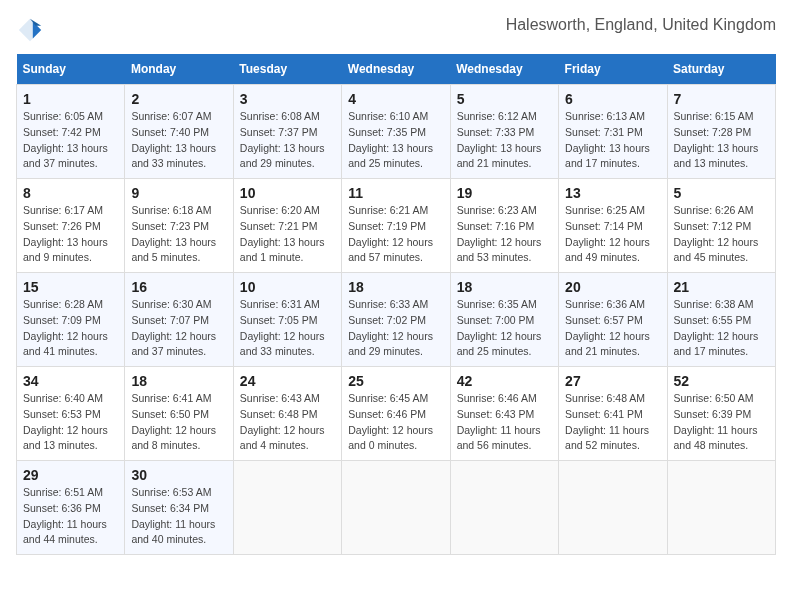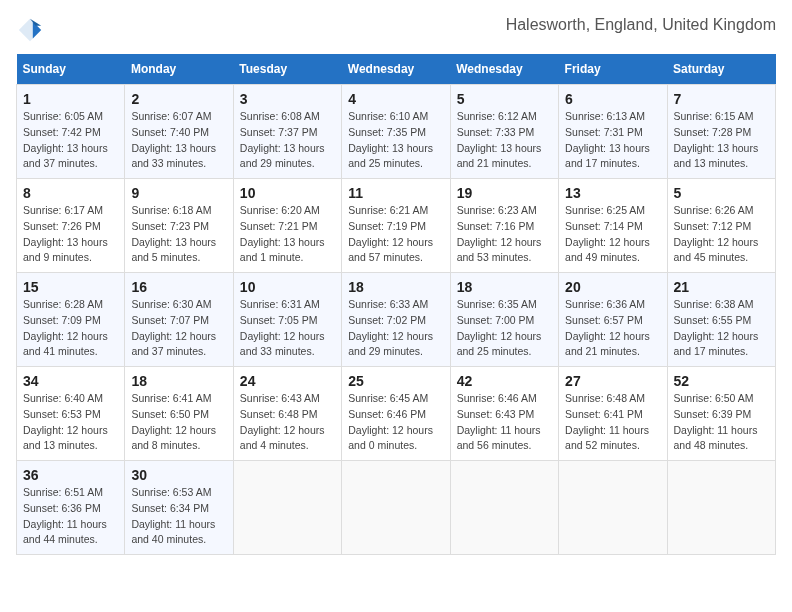--- a/index.html
+++ b/index.html
@@ -236,21 +236,21 @@
         <span class="day-number">27</span>
         <span class="day-info">Sunrise: 6:48 AM<br>Sunset: 6:41 PM<br>Daylight: 11 hours and 52 minutes.</span>
       </td>
         <td>
         <span class="day-number">52</span>
         <span class="day-info">Sunrise: 6:50 AM<br>Sunset: 6:39 PM<br>Daylight: 11 hours and 48 minutes.</span>
       </td>
       </tr>
       <tr>
         <td>
-        <span class="day-number">36</span>
+        <span class="day-number">29</span>
         <span class="day-info">Sunrise: 6:51 AM<br>Sunset: 6:36 PM<br>Daylight: 11 hours and 44 minutes.</span>
       </td>
         <td>
         <span class="day-number">30</span>
         <span class="day-info">Sunrise: 6:53 AM<br>Sunset: 6:34 PM<br>Daylight: 11 hours and 40 minutes.</span>
       </td>
         <td class="empty-cell"></td>
         <td class="empty-cell"></td>
         <td class="empty-cell"></td>
         <td class="empty-cell"></td>

